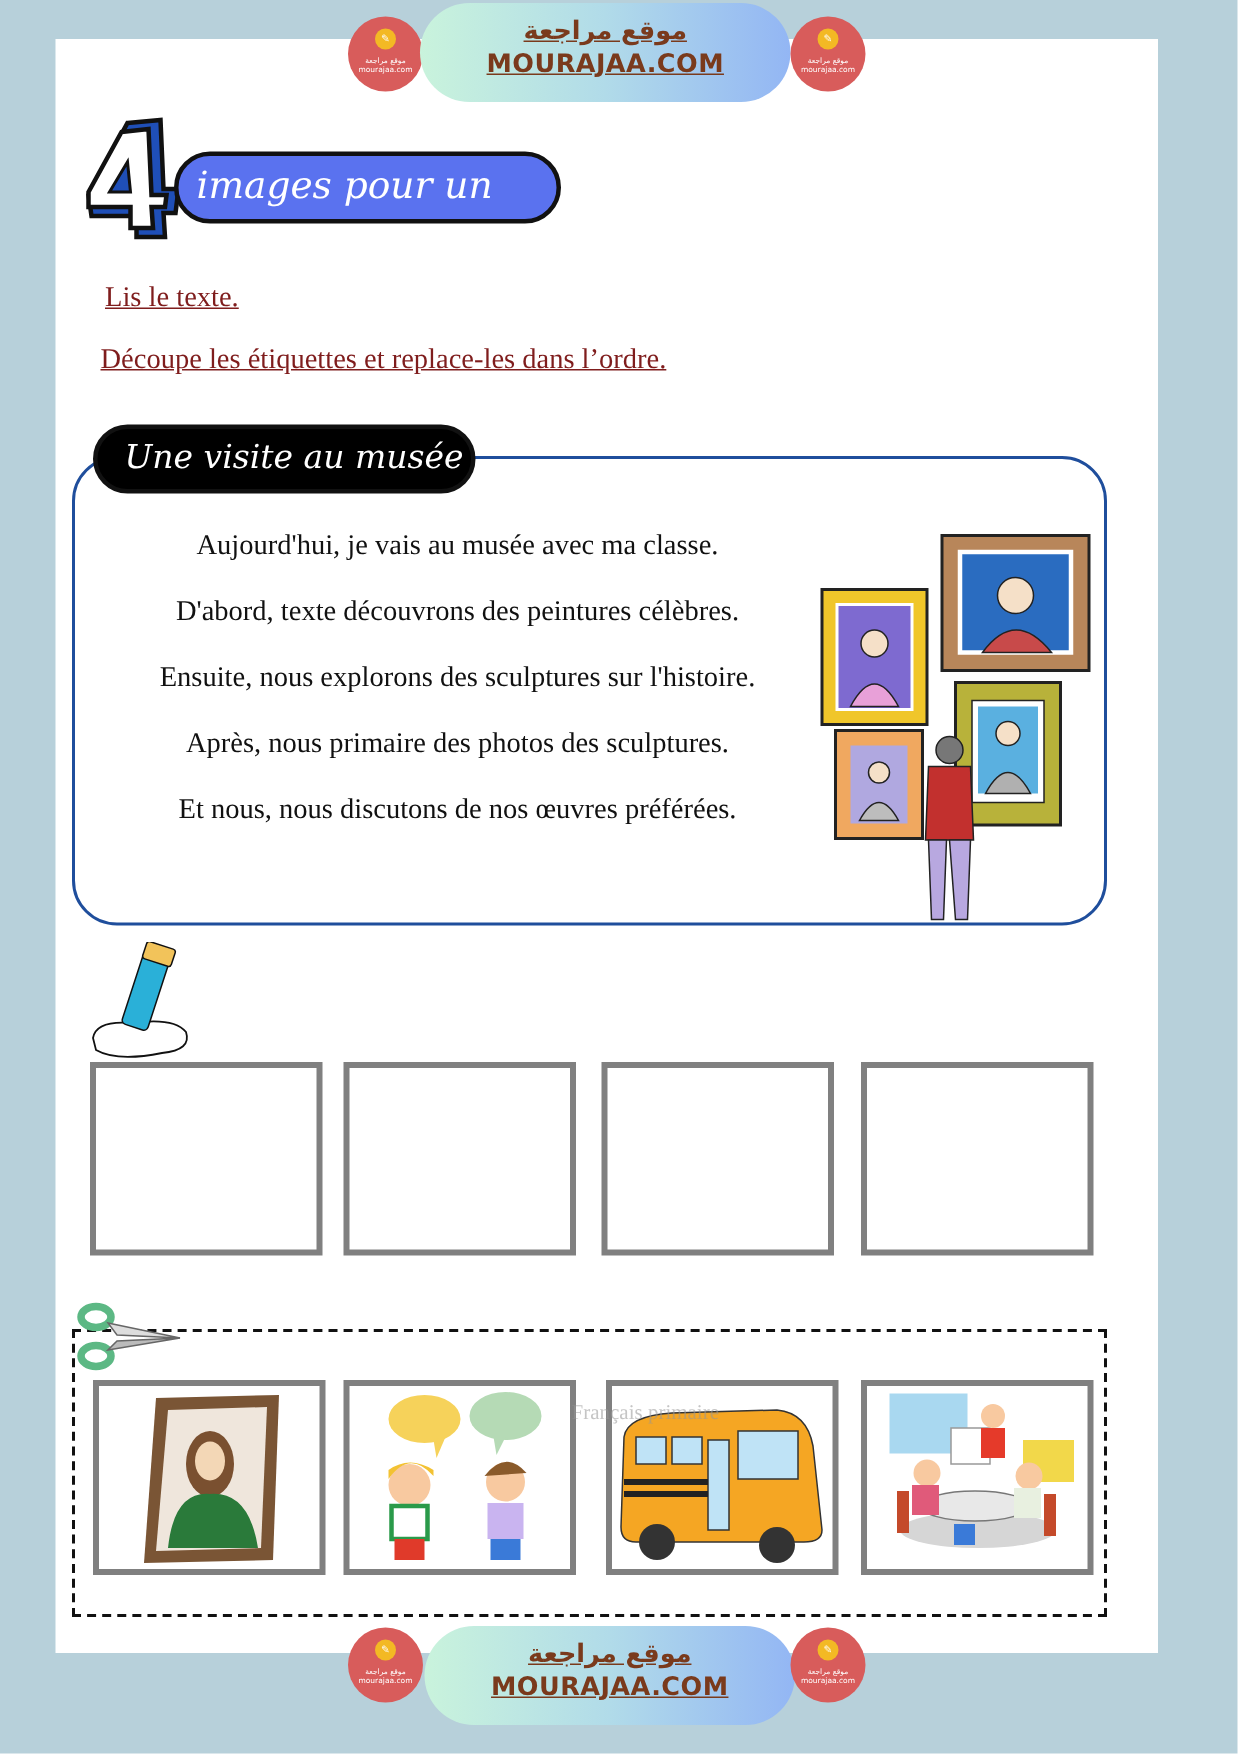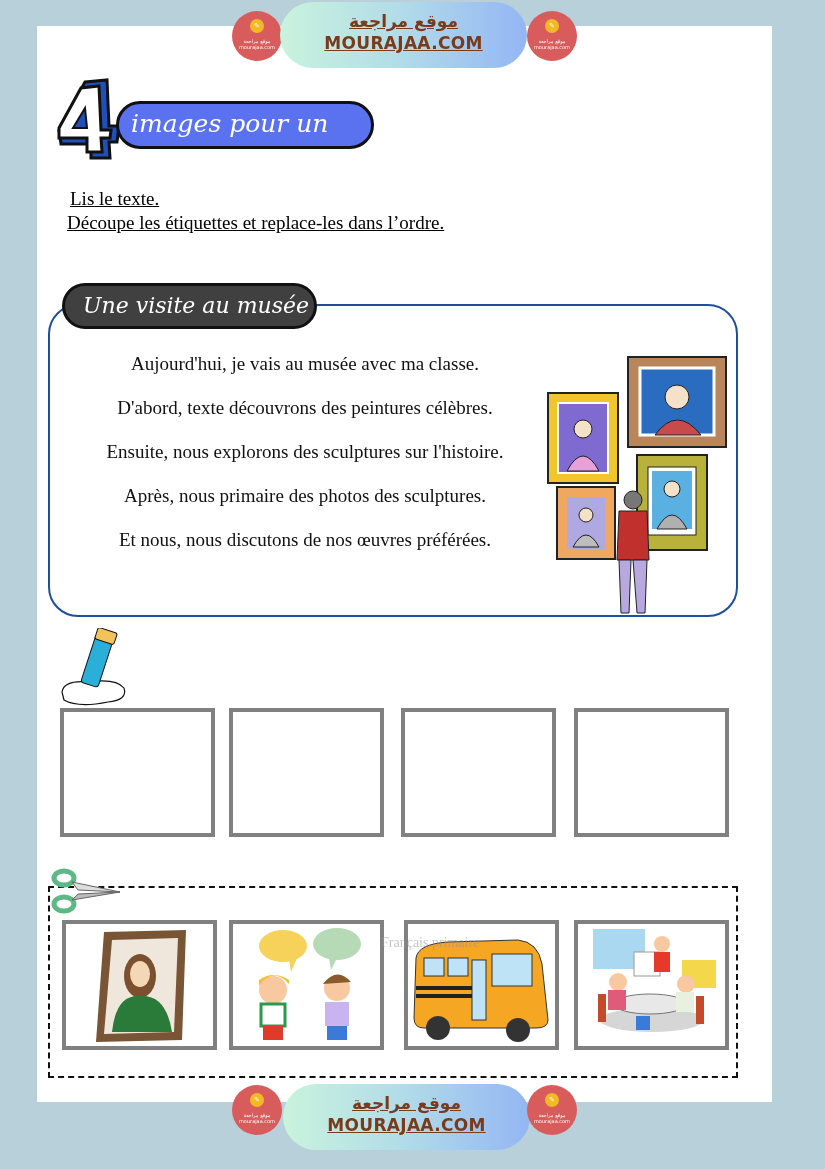--- a/index.html
+++ b/index.html
@@ -45,34 +45,34 @@
     position: absolute; left: 55px; top: 78px; width: 70px; height: 82px;
   }
   .title-pill {
     position: absolute; left: 116px; top: 101px; width: 258px; height: 48px;
     background: #5a72ef; border: 3px solid #111; border-radius: 24px;
     color: #fff; font-family: "DejaVu Serif", serif; font-style: italic;
     font-size: 25px; line-height: 40px; padding-left: 12px;
   }
 
   .instr {
-    position: absolute; left: 70px; color: #000000; font-size: 18px;
+    position: absolute; left: 70px; color: #7f1d1d; font-size: 18px;
     text-decoration: underline; font-family: "Liberation Serif", serif;
   }
   .instr.i1 { top: 188px; font-size: 19px; }
-  .instr.i2 { left: 67px; top: 212px; font-size: 19px; }
+  .instr.i2 { left: 67px; top: 229px; font-size: 19px; }
 
   
   .textbox {
     position: absolute; left: 48px; top: 304px; width: 690px; height: 313px;
     border: 2px solid #1f4e9c; border-radius: 30px;
   }
   .sub-pill {
     position: absolute; left: 62px; top: 283px; width: 255px; height: 46px;
-    background: #404040; border: 3px solid #111; border-radius: 23px;
+    background: #000000; border: 3px solid #111; border-radius: 23px;
     color: #fff; font-family: "DejaVu Serif", serif; font-style: italic;
     font-size: 22px; line-height: 40px; padding-left: 18px;
   }
   .story { position: absolute; left: 60px; top: 350px; width: 490px; }
   .story p {
     font-family: "Liberation Serif", serif; font-size: 19px; color: #111;
     height: 44px; line-height: 28px; text-align: center;
   }
   .museum-art { position: absolute; left: 545px; top: 355px; width: 190px; height: 262px; }
 

